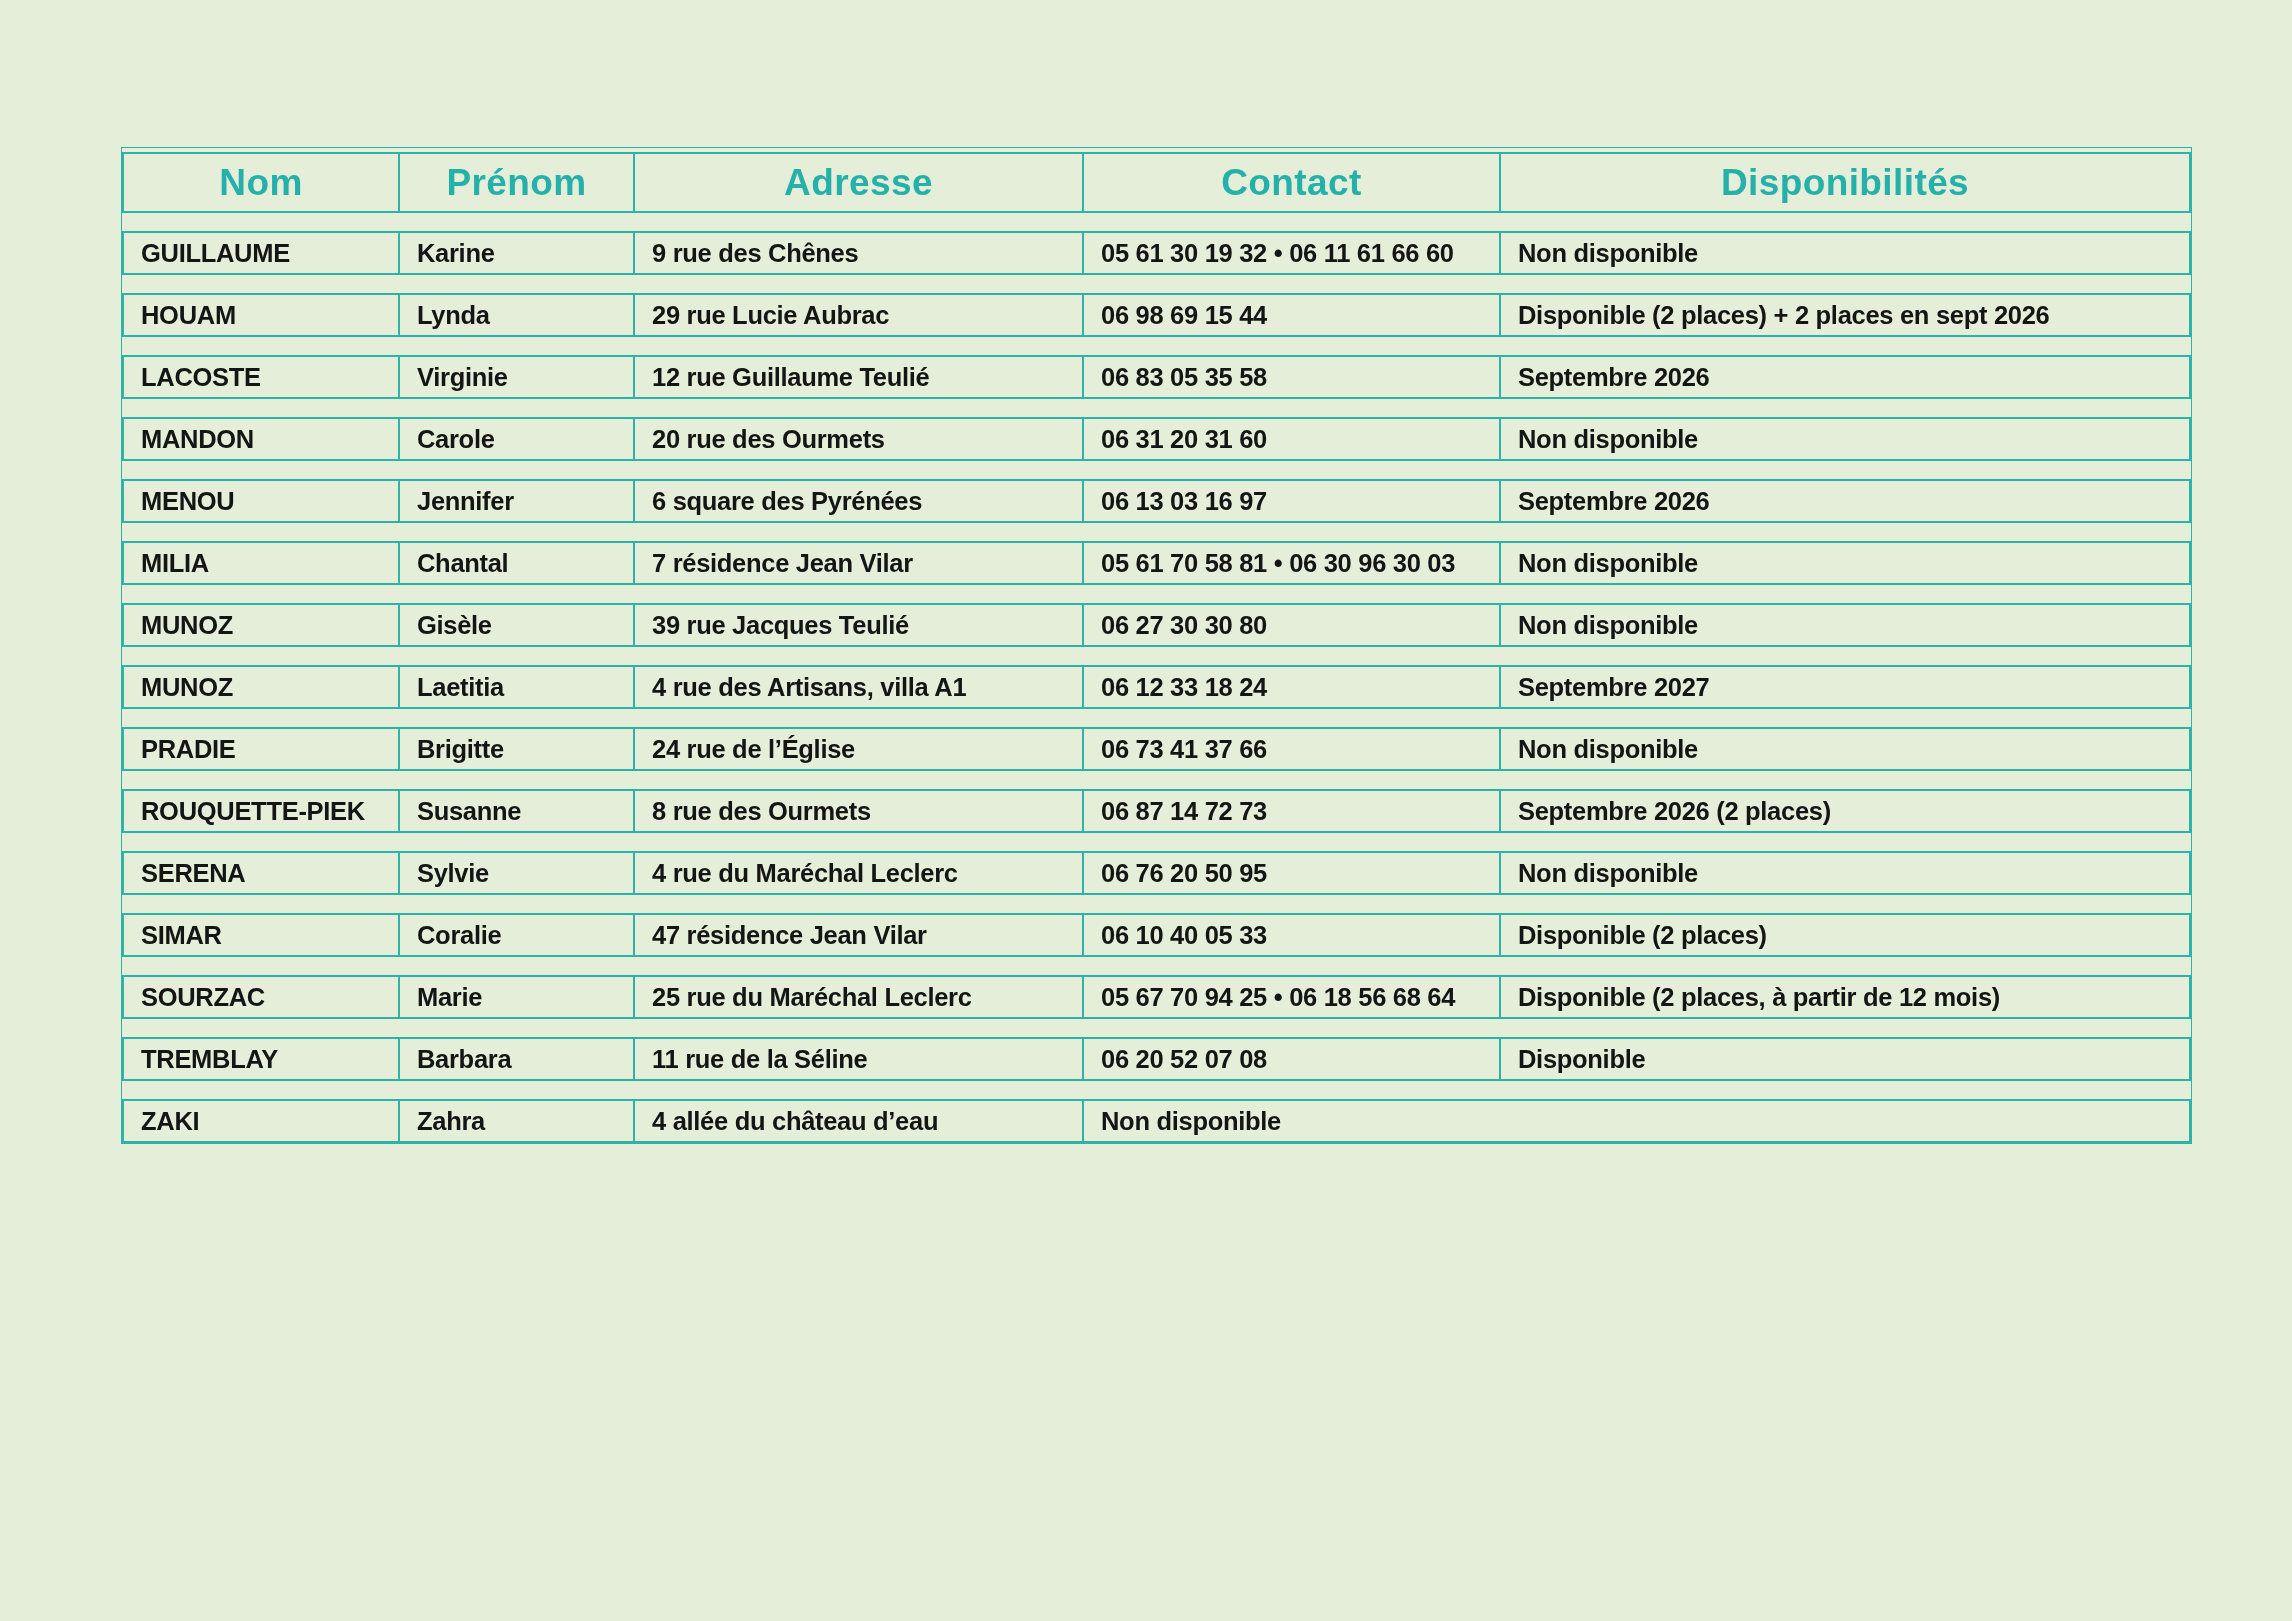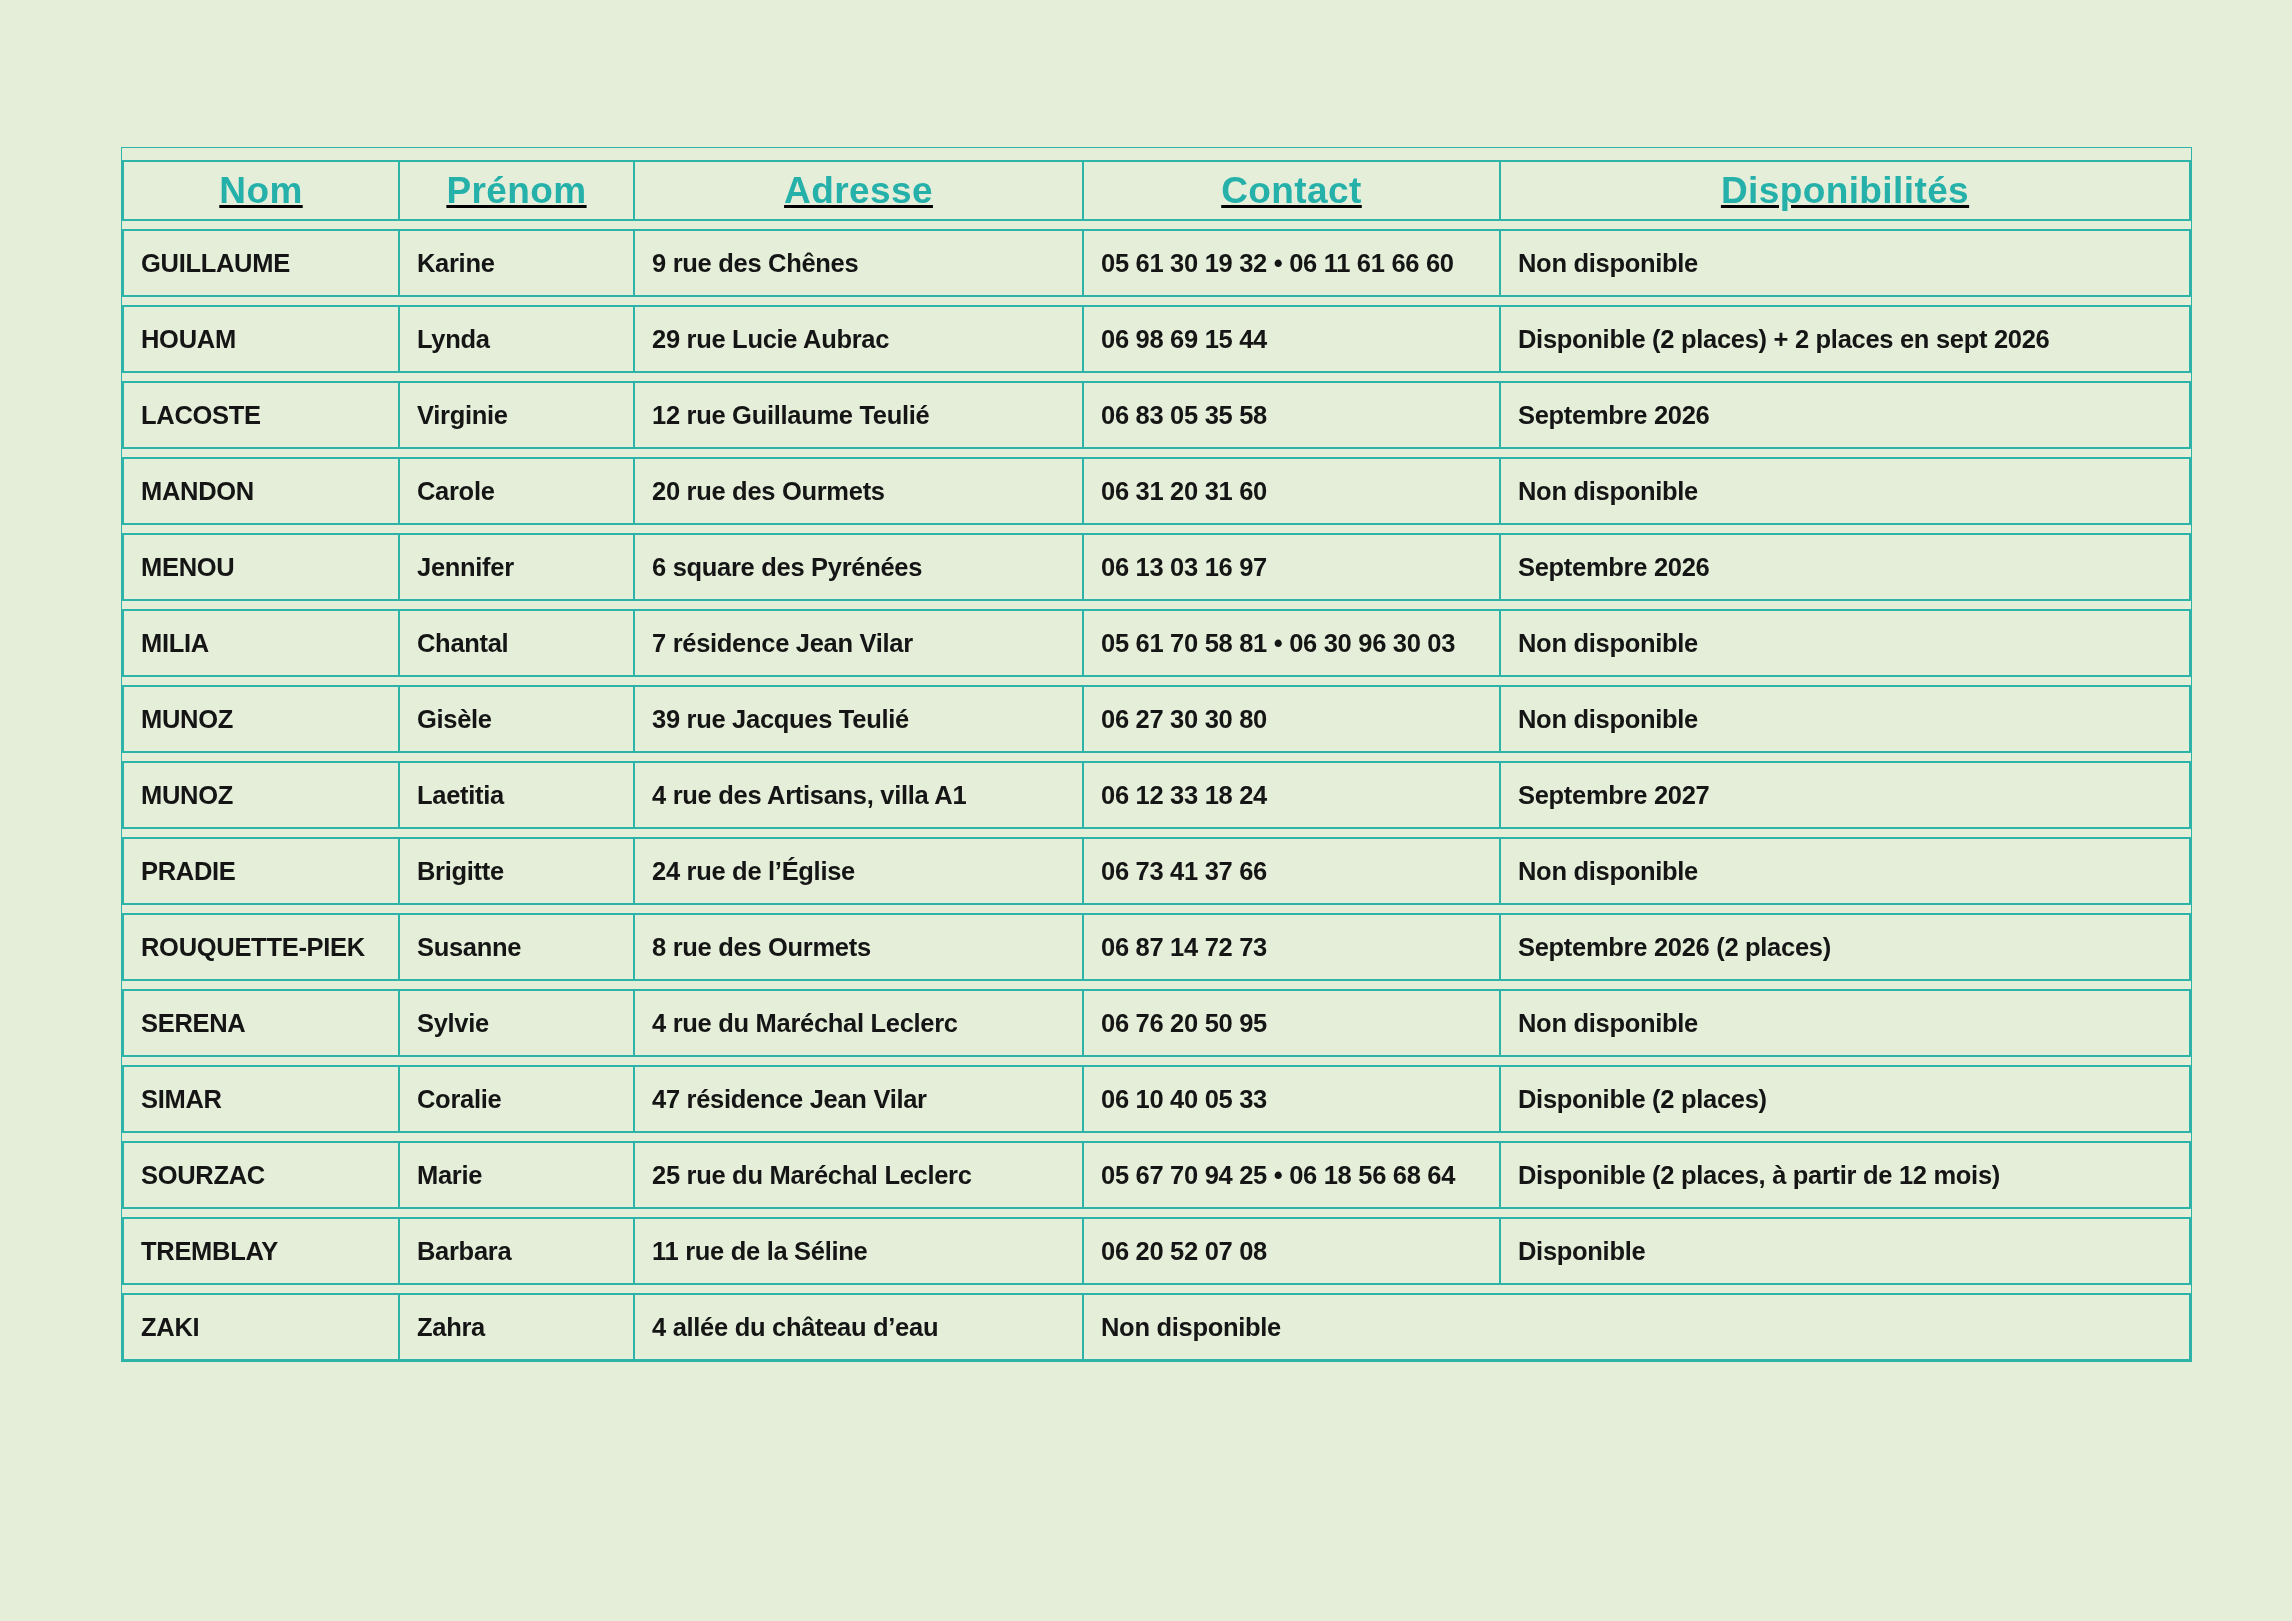--- a/index.html
+++ b/index.html
@@ -20,25 +20,25 @@
     position:absolute;
     left:121px;
     top:147px;
     width:2071px;
     border:1.8px solid var(--teal);
   }
   .row{
     display:grid;
     grid-template-columns:276px 235px 449px 417px 1fr;
     border:2.7px solid var(--teal);
-    height:68px;
-    margin-top:8px;
+    height:44px;
+    margin-top:18px;
     background:transparent;
   }
-  .row:first-child{margin-top:12px;text-decoration:underline;}
+  .row:first-child{margin-top:4px;}
   .row.header{height:61px;}
   .cell{
     display:flex;
     align-items:center;
     padding:0 9px 0 17px;
     border-right:2.7px solid var(--teal);
     overflow:hidden;
     white-space:nowrap;
     font-size:25.5px;
     font-weight:600;

